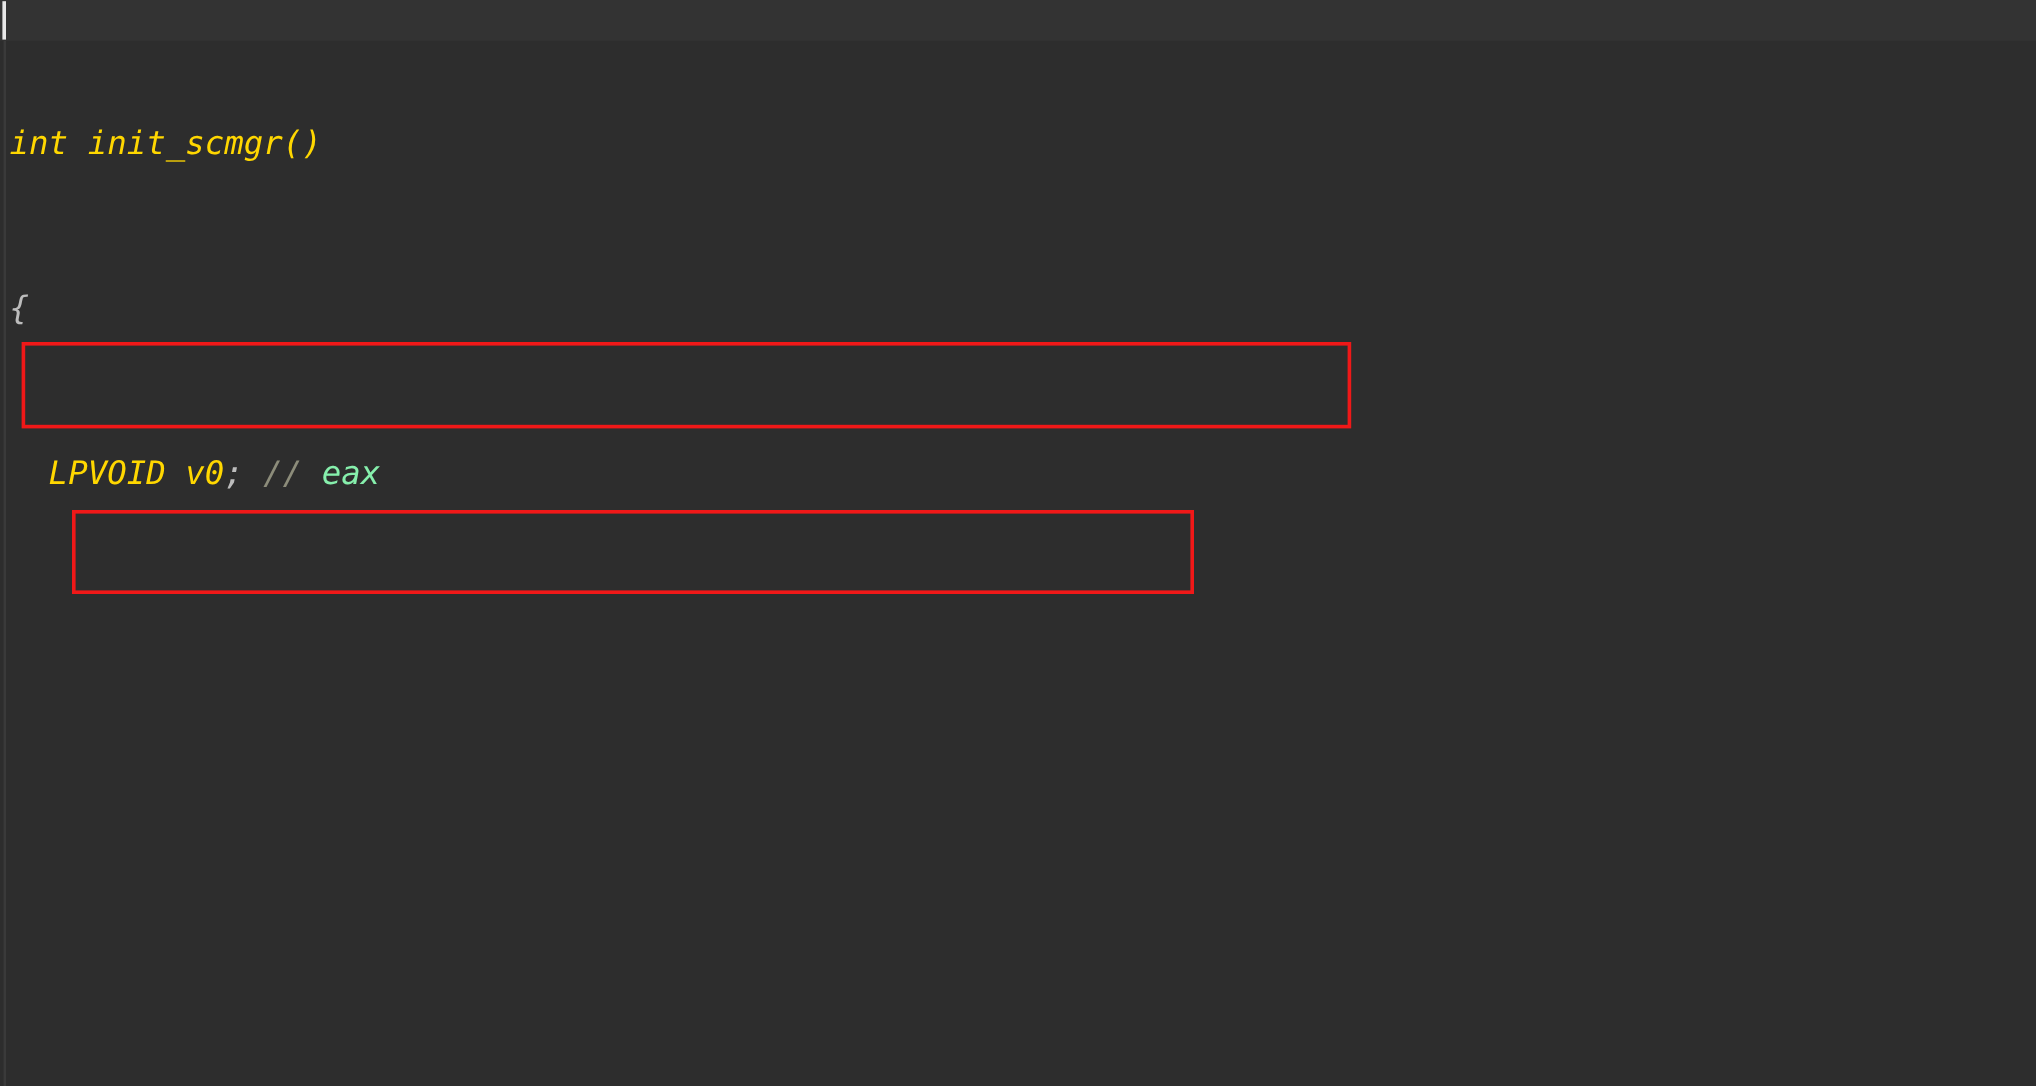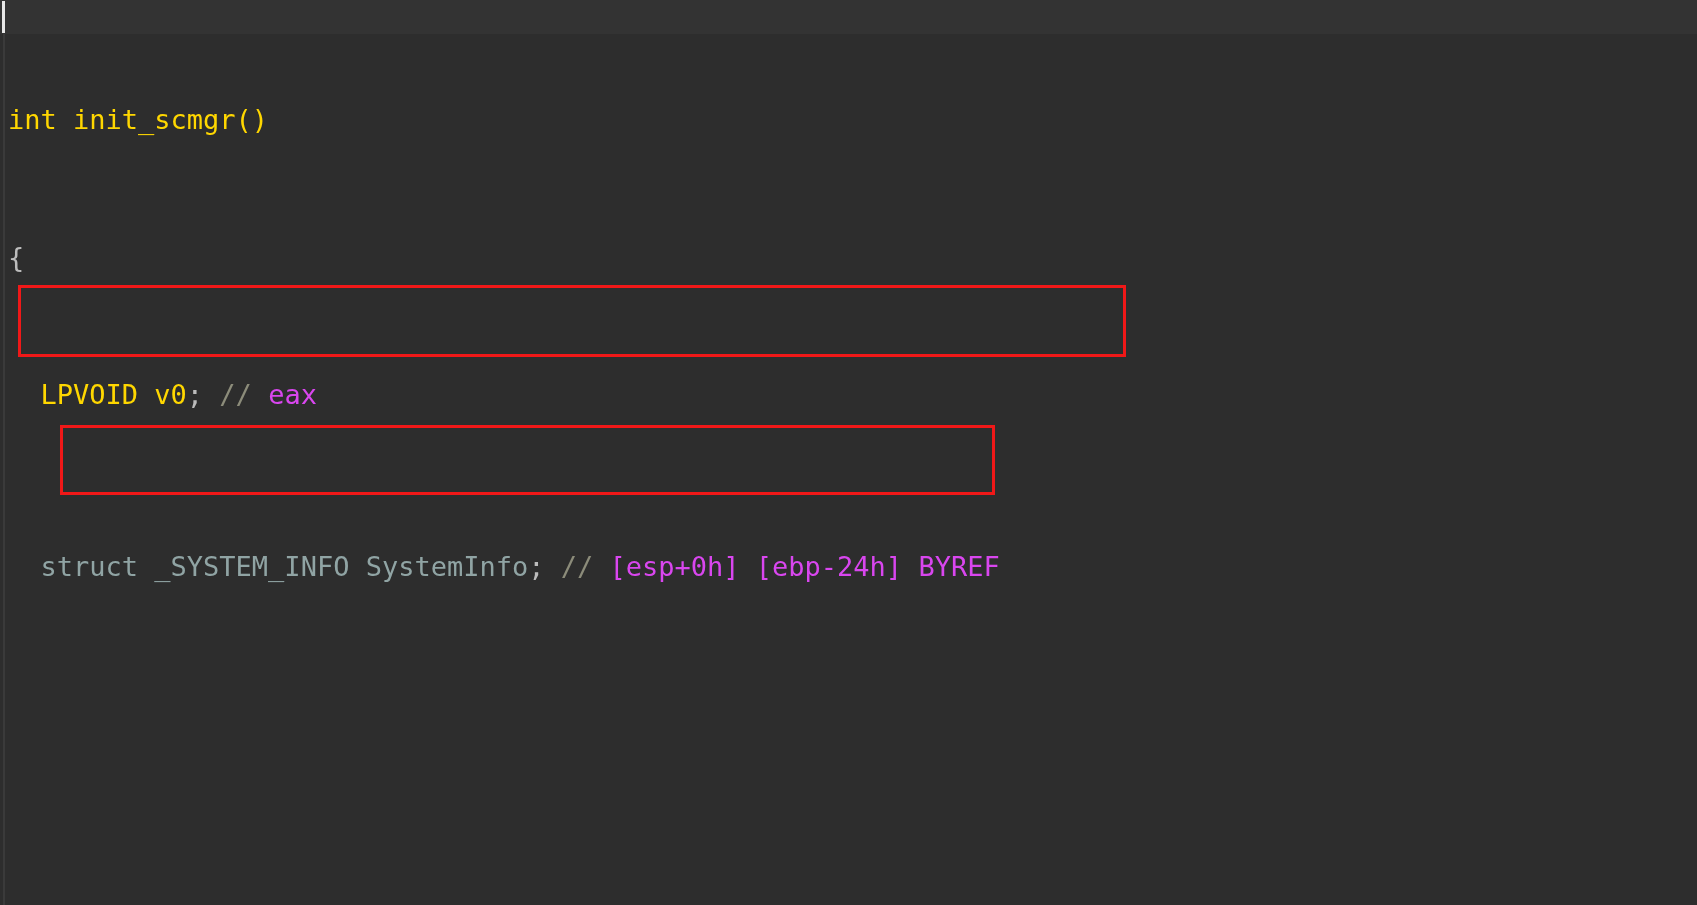--- a/index.html
+++ b/index.html
@@ -54,28 +54,29 @@
     padding: 0;
     font-size: 27px;
     line-height: 34.4px;
     white-space: pre;
     letter-spacing: 0px;
   }
   .line {
     height: 34.4px;
     padding-left: 8px;
     white-space: pre;
+    font-style: italic;
   }
 
   
   .t-kw      { color: #ffd700; }   
   .t-plain   { color: #bcbcbc; }   
   .t-type    { color: #90a4a4; }   
   .t-cmt     { color: #8c8c7a; }   
-  .t-cmtval  { color: #d946ef; }   
+  .t-cmtval  { color: #86efac; }   
 
   
   .annot-box {
     position: absolute;
     border: 3px solid #f01818;
     box-sizing: border-box;
     pointer-events: none;
     background: transparent;
   }
 </style>
@@ -90,21 +91,20 @@
 
   <div class="code">
 
     <div class="line"><span class="t-kw">int</span><span class="t-kw"> </span><span class="t-kw">init_scmgr</span><span class="t-kw">()</span></div>
 
     <div class="line"><span class="t-plain">{</span></div>
 
     <div class="line"><span class="t-plain">  </span><span class="t-kw">LPVOID</span><span class="t-plain"> </span><span class="t-kw">v0</span><span class="t-plain">; </span><span class="t-cmt">// </span><span class="t-cmtval">eax</span></div>
 
 
-    <div class="line"><span class="t-plain">  </span><span class="t-type">struct</span><span class="t-plain"> </span><span class="t-type">_SYSTEM_INFO</span><span class="t-plain"> </span><span class="t-type">SystemInfo</span><span class="t-plain">; </span><span class="t-cmt">//</span><span class="t-cmt"> </span><span class="t-cmtval">[esp+0h] [ebp-24h] BYREF</span></div>
 
     <div class="line">&nbsp;</div>
 
     
 
     
 
     
 
     

